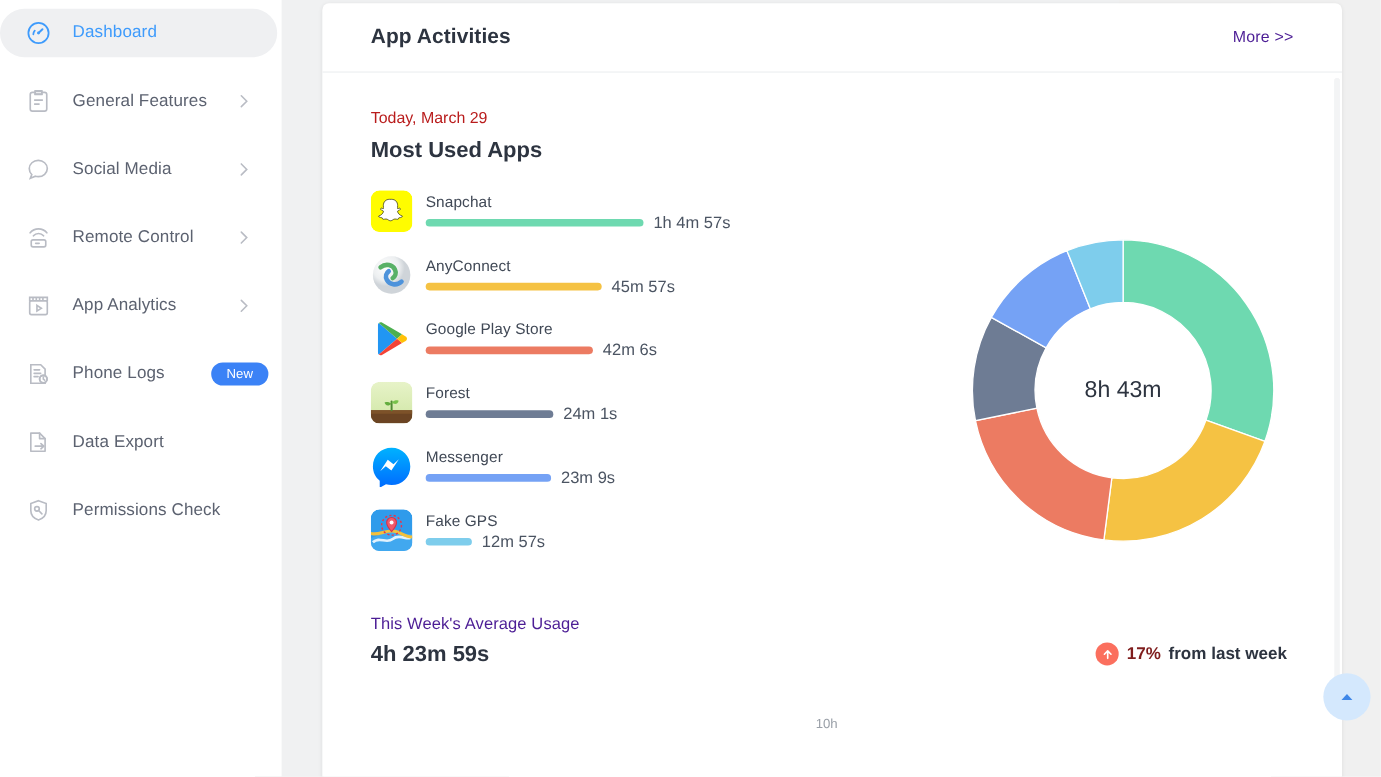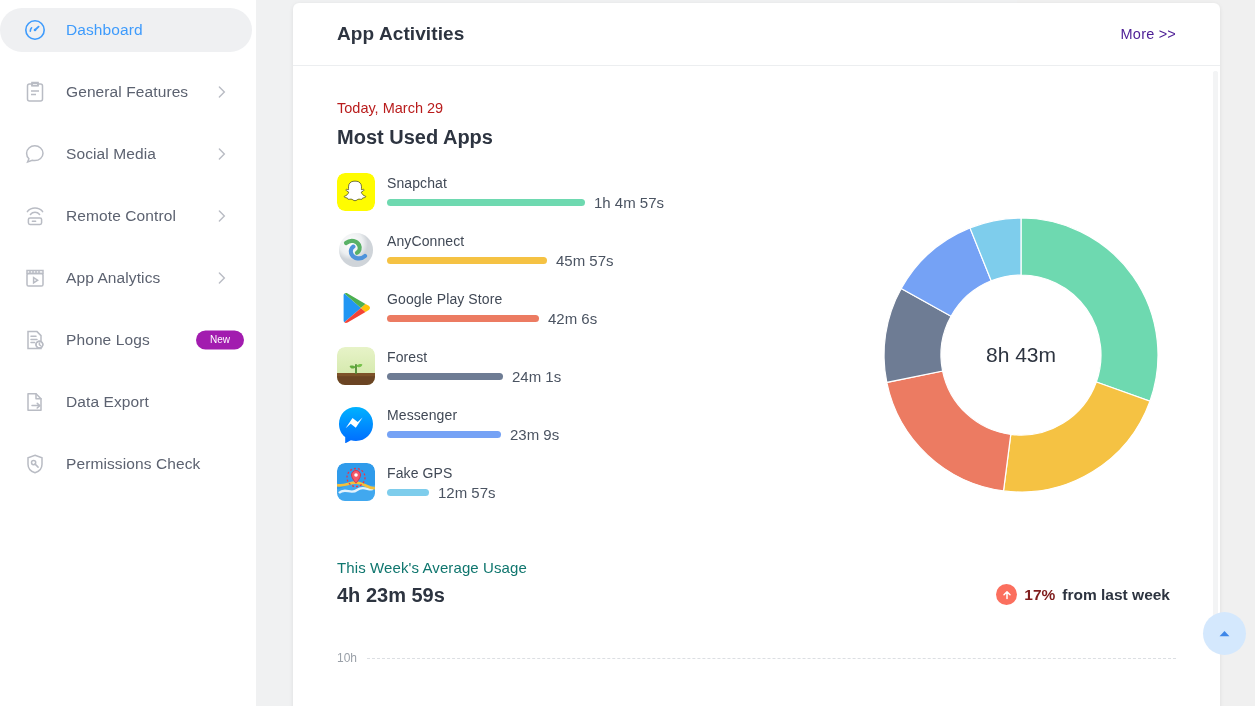--- a/index.html
+++ b/index.html
@@ -53,23 +53,23 @@
   .nav-item.active .nav-label { color: #3e9bfc; }
   .nav-chevron {
     position: absolute; right: 26px; top: 50%;
     transform: translateY(-50%);
     color: #b9bcc4;
     display: flex; align-items: center;
   }
   .badge-new {
     position: absolute; right: 12px; top: 50%;
     transform: translateY(-50%);
-    background: #a21caf;
+    background: #3b82f6;
     color: #fff;
-    font-size: 10px;
+    font-size: 12px;
     padding: 4px 14px 5px;
     border-radius: 12px;
     line-height: 1;
   }
 
   
   #card {
     position: absolute;
     left: 293px; top: 3px;
     width: 927px; height: 710px;
@@ -148,41 +148,41 @@
     text-align: center;
     font-size: 21px; font-weight: normal; color: #2d3440;
   }
 
   
   #week-summary {
     margin-top: 48px;
     display: flex; align-items: flex-end; justify-content: space-between;
     padding-right: 6px;
   }
-  #week-avg-label { font-size: 15px; color: #0f766e; letter-spacing: .1px; }
+  #week-avg-label { font-size: 15px; color: #4c1d95; letter-spacing: .1px; }
   #week-avg-value {
     margin-top: 8px;
     font-size: 20px; font-weight: bold; color: #2d3440;
   }
   #trend {
     display: flex; align-items: center; gap: 7px;
     padding-bottom: 2px;
   }
   #trend-circle {
     width: 21px; height: 21px; border-radius: 50%;
     background: #fb6f5e;
     display: flex; align-items: center; justify-content: center;
     flex: 0 0 21px;
   }
   #trend-pct { font-size: 15.5px; font-weight: bold; color: #7f1d1d; }
   #trend-text { font-size: 15.5px; font-weight: bold; color: #2d3440; }
 
   
   #axis-area { position: relative; margin-top: 44px; height: 60px; }
-  #axis-row { display: flex; align-items: center; }
+  #axis-row { display: flex; align-items: center; flex-direction: column; }
   #axis-tick-label {
     font-size: 12px; color: #9aa0a8;
     width: 30px; flex: 0 0 30px;
   }
   #axis-line {
     flex: 1; height: 0;
     border-top: 1px dashed #dcdfe3;
   }
 
   

